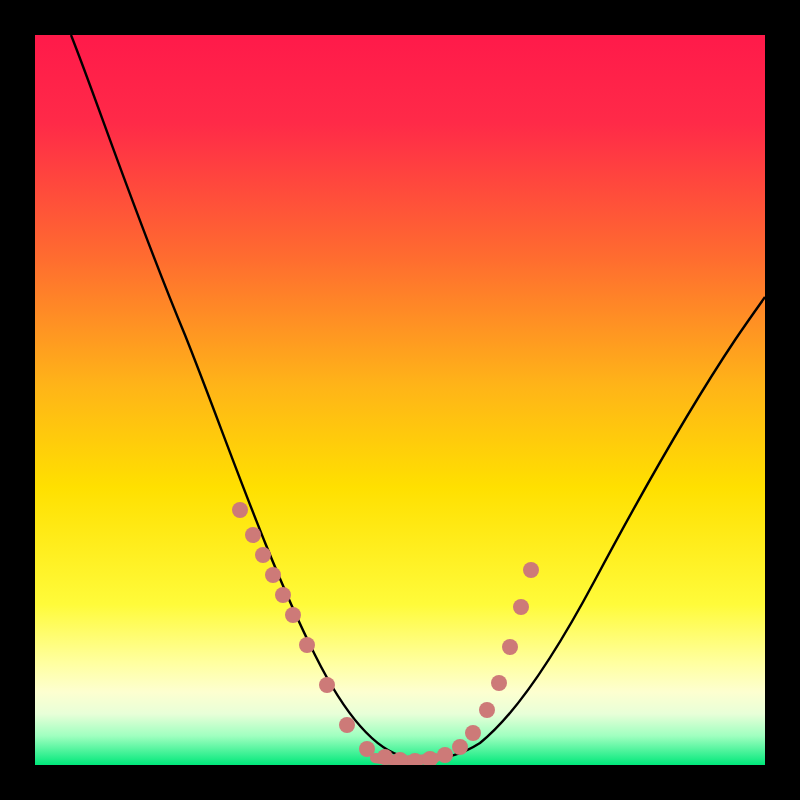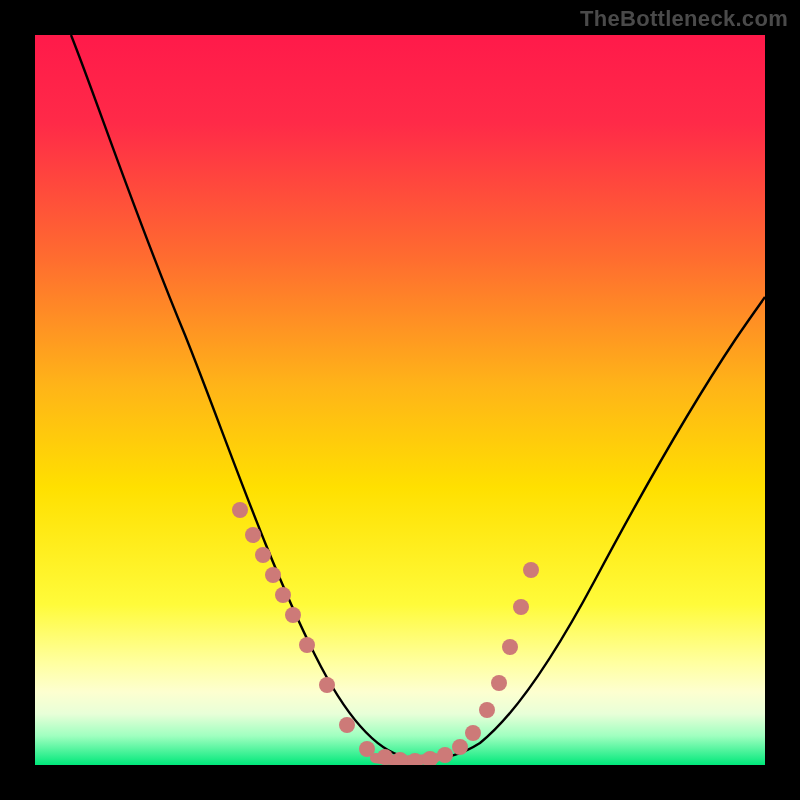--- a/index.html
+++ b/index.html
@@ -6,21 +6,20 @@
   body { width: 800px; height: 800px; background: #000; position: relative; font-family: Arial, sans-serif; }
   .outer { width: 800px; height: 800px; background: #000; position: relative; }
   .watermark { position: absolute; top: 6px; right: 12px; color: #4a4a4a; font-size: 22px; font-weight: 600; letter-spacing: 0.3px; z-index: 10; }
   .plot-area { position: absolute; left: 35px; top: 35px; width: 730px; height: 730px; }
   svg { display: block; }
 </style>
 </head>
 <body>
 
 <div class="outer">
-  <div class="watermark">TheBottleneck.com</div>
   <div class="plot-area">
     <svg width="730" height="730" viewBox="0 0 730 730">
       <defs>
         <linearGradient id="bg-grad" x1="0" y1="0" x2="0" y2="1">
           <stop offset="0%" stop-color="#ff1a4a"></stop>
           <stop offset="12%" stop-color="#ff2a48"></stop>
           <stop offset="30%" stop-color="#ff6a30"></stop>
           <stop offset="48%" stop-color="#ffb418"></stop>
           <stop offset="62%" stop-color="#ffe000"></stop>
           <stop offset="78%" stop-color="#fffb3a"></stop>

